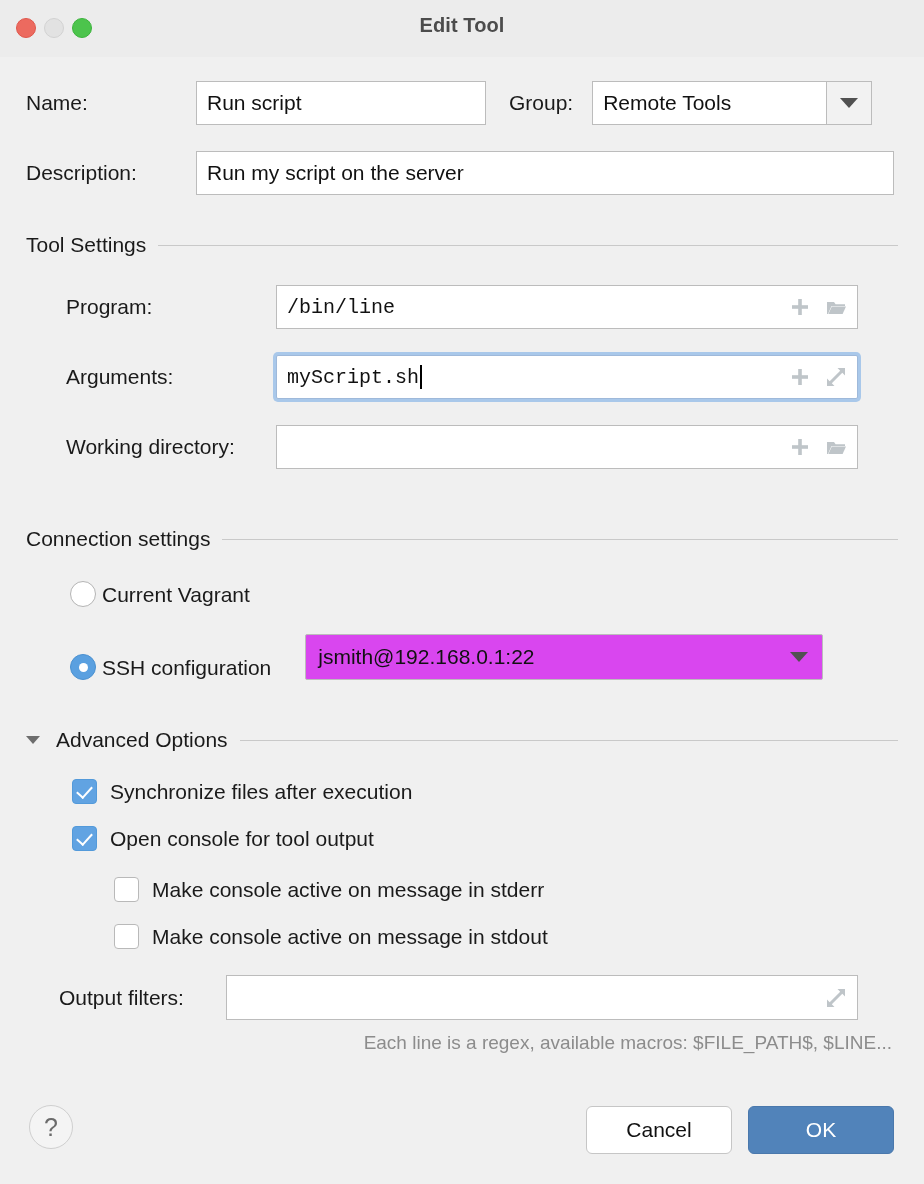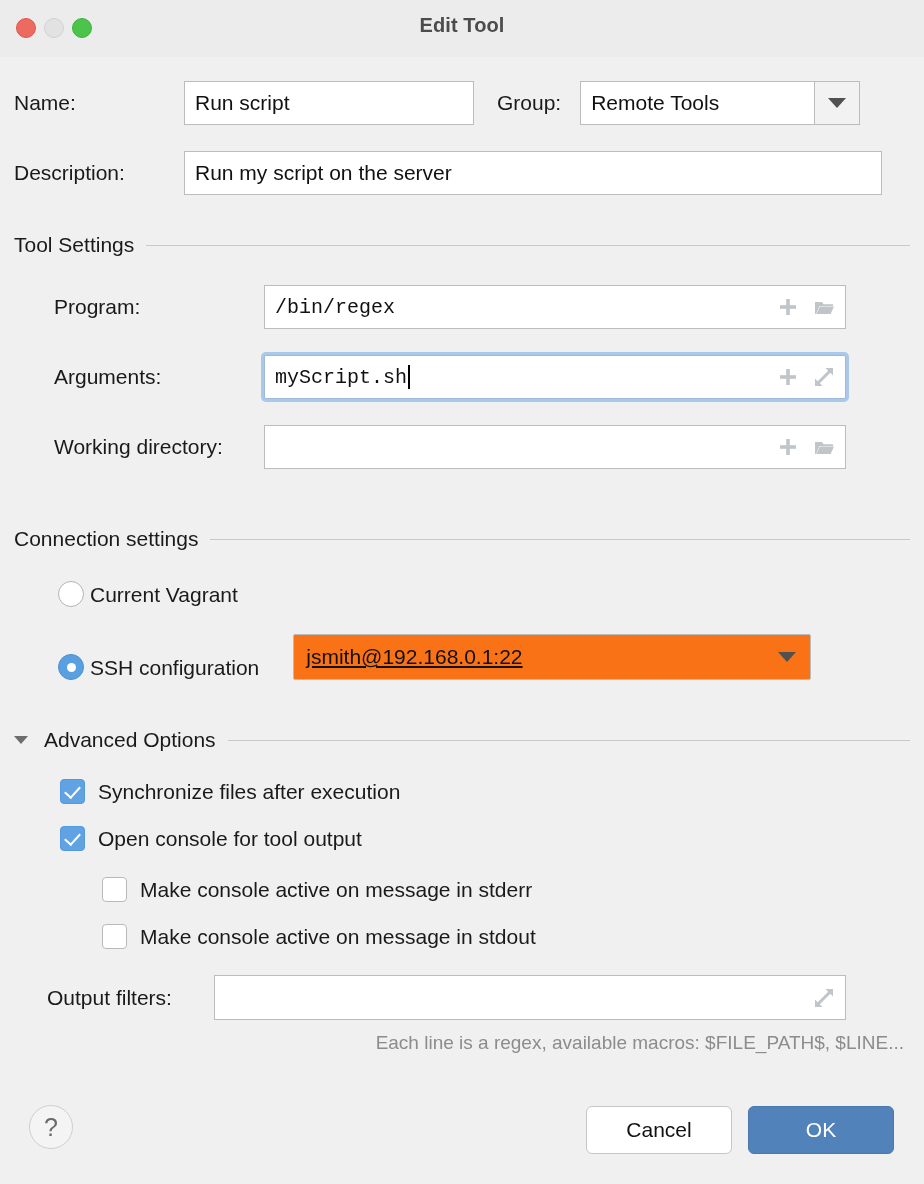--- a/index.html
+++ b/index.html
@@ -53,21 +53,21 @@
     text-align: center;
     font-size: 20px;
     font-weight: bold;
     color: #4c4c4c;
     letter-spacing: 0.1px;
   }
 
   
   .content {
     position: relative;
-    padding: 0 14px;
+    padding: 0 26px;
   }
 
   .row {
     display: flex;
     align-items: center;
   }
 
   .label {
     font-size: 21px;
     color: #1a1a1a;
@@ -173,31 +173,30 @@
     background: #f2f2f2;
     border: 1px solid #bcbcbc;
     box-sizing: border-box;
     display: flex;
     align-items: center;
     justify-content: center;
   }
 
   .combo {
     position: relative;
-    background: #f97316;
+    background: #d946ef;
     border: 1px solid #bcbcbc;
     border-radius: 2px;
     box-sizing: border-box;
     height: 46px;
     display: flex;
     align-items: center;
     padding: 0 12px;
     font-size: 21px;
     color: #111;
-    text-decoration: underline;
   }
   .combo .arrow-wrap {
     position: absolute;
     right: 14px;
     top: 0; bottom: 0;
     display: flex;
     align-items: center;
   }
   .tri-down {
     width: 0; height: 0;
@@ -367,21 +366,21 @@
     </div>
 
     <div class="section" style="margin-top:38px;">
       <span class="sec-title">Tool Settings</span>
       <span class="sep"></span>
     </div>
 
     <div class="row" style="margin-top:28px;">
       <div class="label" style="width:250px; padding-left:40px; box-sizing:border-box;">Program:</div>
       <div class="field mono" style="width:582px;">
-        <span class="val">/bin/regex</span>
+        <span class="val">/bin/line</span>
         <span class="field-icons">
           <svg class="ficon" viewBox="0 0 22 22">
             <rect x="9.2" y="3" width="3.6" height="16" fill="currentColor"></rect>
             <rect x="3" y="9.2" width="16" height="3.6" fill="currentColor"></rect>
           </svg>
           <svg class="ficon" viewBox="0 0 22 22">
             <path d="M2 6 h7 l1.6 2.2 H20 V10 H6.5 L3 18 H2 Z" fill="currentColor"></path>
             <path d="M6.8 10.6 H21 L17.6 18 H3.4 Z" fill="currentColor"></path>
           </svg>
         </span>

